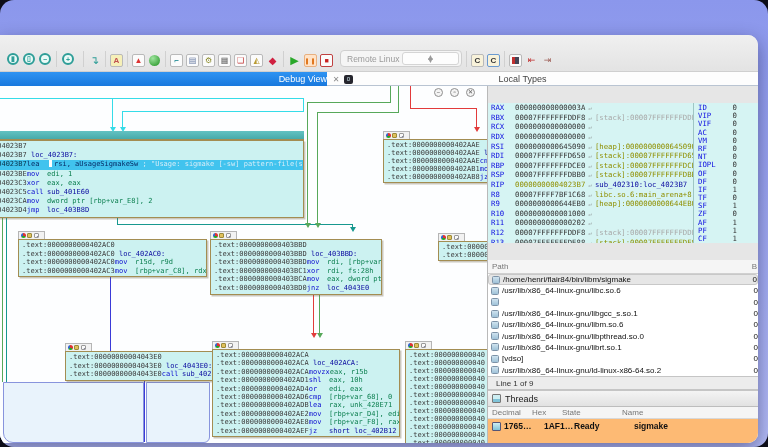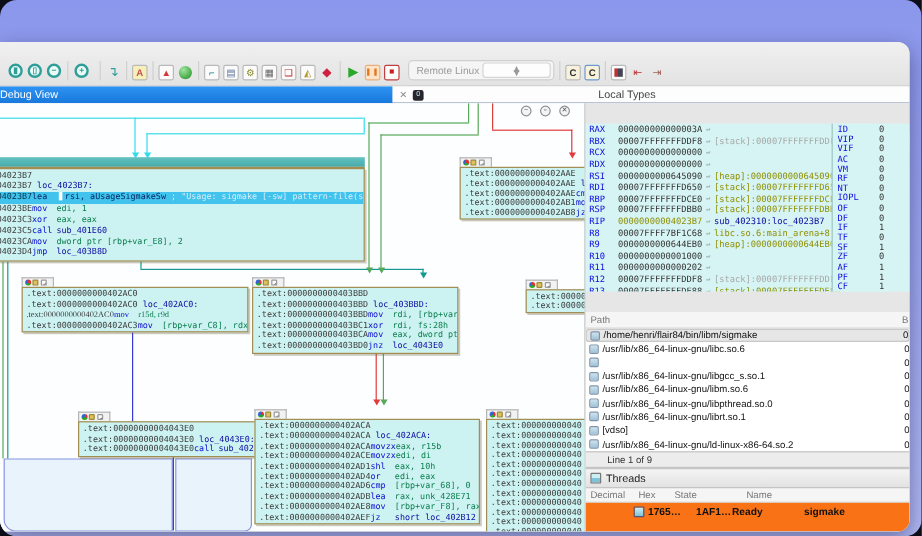--- a/index.html
+++ b/index.html
@@ -24,21 +24,21 @@
   .dd-field{display:flex;align-items:center;height:17px;width:122px;background:#f5f5f5;
     border:1px solid #cfcfcf;border-radius:4px;padding:0 2px 0 6px;margin-left:4px;}
   .dd-field span{flex:1;font-size:8.5px;color:#9a9a9a;white-space:nowrap;overflow:hidden;}
   .stepper{width:11px;height:13px;border-radius:3px;background:#fdfdfd;border:1px solid #d5d5d5;
     display:flex;flex-direction:column;align-items:center;justify-content:center;color:#777;font-size:4px;line-height:3px;}
   
   .tabbar{position:absolute;left:0;top:37px;width:100%;height:14px;background:#fdfdfd;
     border-bottom:1px solid #b9c4d2;}
   .tab-blue{position:absolute;left:0;top:0;width:327px;height:14px;
     background:linear-gradient(#2e93f2,#1878dd);color:#fff;font-size:9px;
-    display:flex;align-items:center;justify-content:flex-start;}
+    display:flex;align-items:center;justify-content:flex-end;}
   .tab-close{position:absolute;left:330px;top:0px;width:12px;height:14px;color:#8a8a8a;
     font-size:8px;display:flex;align-items:center;justify-content:center;}
   .tab-ico{position:absolute;left:344px;top:2.5px;width:9px;height:9px;border-radius:2px;
     background:#26262e;color:#cfe8ef;font-size:6px;display:flex;align-items:center;justify-content:center;}
   .tab-local{position:absolute;left:430px;top:0;width:185px;height:14px;color:#444;font-size:9px;
     display:flex;align-items:center;justify-content:center;}
   
   .content{position:absolute;left:0;top:51px;width:100%;height:357px;display:flex;}
   .graph-pane{position:relative;width:488px;height:100%;background:#fdfeff;overflow:hidden;
     border-right:1px solid #b9b9b9;}
@@ -100,24 +100,24 @@
   .mods-hdr{position:absolute;left:0;top:174px;width:100%;height:14px;background:#f5f5f5;
     border-bottom:1px solid #d0d0d0;font-size:8px;color:#777;display:flex;align-items:center;}
   .mods-list{position:absolute;left:0;top:188px;width:100%;height:102px;background:#fff;overflow:hidden;}
   .mod-row{height:11.3px;display:flex;align-items:center;gap:3px;padding-left:3px;font-size:8px;color:#111;white-space:nowrap;}
   .mod-row.sel{background:#e6e6e6;border:1px solid #c8c8c8;border-radius:3px;}
   .mod-ico{width:8px;height:8px;border-radius:1.5px;border:1px solid #7d93a8;
     background:linear-gradient(#cfe3ef,#9fc2d8);flex:none;}
   .mod-base{margin-left:auto;padding-right:0;color:#111;}
   .mods-status{position:absolute;left:0;top:290px;width:100%;height:14px;background:#ececec;
     border-top:1px solid #c5c5c5;border-bottom:1px solid #c5c5c5;font-size:8px;color:#333;
-    display:flex;align-items:center;padding-left:18px;}
+    display:flex;align-items:center;padding-left:8px;}
   .thr-hdr{position:absolute;left:0;top:321px;width:100%;height:12px;background:#f5f5f5;
     border-bottom:1px solid #d8d8d8;display:flex;font-size:8px;color:#777;align-items:center;}
-  .thr-body{position:absolute;left:0;top:333px;width:100%;height:24px;background:#f97316;padding-left:36px;}
+  .thr-body{position:absolute;left:0;top:333px;width:100%;height:24px;background:#fdba74;}
   .thr-row{display:flex;align-items:center;font-size:8.5px;font-weight:bold;color:#111;height:14px;}
   .thr-ico{width:9px;height:9px;border:1px solid #557;border-radius:1px;
     background:linear-gradient(#cdeef2,#7fc3d8);margin:0 3px 0 4px;flex:none;}
   .c-dec{width:40px;}.c-hex{width:30px;}.c-sta{width:60px;}.c-nam{flex:1;}
   .hcell{padding-left:4px;}
 </style>
 </head>
 <body>
 
 <div class="screen">
@@ -281,21 +281,21 @@
           </div>
           <div class="gblock" style="left: 18px; top: 145px; width: 189px;">
             <div class="nbar">
               <div class="ni ni1"></div>
               <div class="ni ni2"></div>
               <div class="ni ni3"></div>
             </div>
             <div class="nbody">
               <div class="gl" style="height: 8.6px; line-height: 8.6px;"><span class="addr">.text:0000000000402AC0</span></div>
               <div class="gl" style="height: 8.6px; line-height: 8.6px;"><span class="addr">.text:0000000000402AC0</span><span class="lbl"> loc_402AC0:</span></div>
-              <div class="gl" style="height: 8.6px; line-height: 8.6px; font-family: Liberation Serif, serif;"><span class="addr">.text:0000000000402AC0</span><span class="mn"> mov</span><span class="op">r15d, r9d</span></div>
+              <div class="gl" style="height: 8.6px; line-height: 8.6px;"><span class="addr">.text:0000000000402AC0</span><span class="mn"> mov</span><span class="op">r15d, r9d</span></div>
               <div class="gl" style="height: 8.6px; line-height: 8.6px;"><span class="addr">.text:0000000000402AC3</span><span class="mn"> mov</span><span class="op">[rbp+var_C8], rdx</span></div>
             </div>
           </div>
           <div class="gblock" style="left: 210px; top: 145px; width: 172px;">
             <div class="nbar">
               <div class="ni ni1"></div>
               <div class="ni ni2"></div>
               <div class="ni ni3"></div>
             </div>
             <div class="nbody">
@@ -333,25 +333,25 @@
           <div class="gblock" style="left: 212px; top: 255px; width: 188px;">
             <div class="nbar">
               <div class="ni ni1"></div>
               <div class="ni ni2"></div>
               <div class="ni ni3"></div>
             </div>
             <div class="nbody">
               <div class="gl" style="height: 8.4px; line-height: 8.4px;"><span class="addr">.text:0000000000402ACA</span></div>
               <div class="gl" style="height: 8.4px; line-height: 8.4px;"><span class="addr">.text:0000000000402ACA</span><span class="lbl"> loc_402ACA:</span></div>
               <div class="gl" style="height: 8.4px; line-height: 8.4px;"><span class="addr">.text:0000000000402ACA</span><span class="mn"> movzx</span><span class="op">eax, r15b</span></div>
-              <div class="gl" style="height: 8.4px; line-height: 8.4px;"><span class="addr">.text:0000000000402ACE</span><span class="mn"> movzx</span><span class="op">edi, di</span></div>
               <div class="gl" style="height: 8.4px; line-height: 8.4px;"><span class="addr">.text:0000000000402AD1</span><span class="mn"> shl</span><span class="op">eax, 10h</span></div>
               <div class="gl" style="height: 8.4px; line-height: 8.4px;"><span class="addr">.text:0000000000402AD4</span><span class="mn"> or</span><span class="op">edi, eax</span></div>
               <div class="gl" style="height: 8.4px; line-height: 8.4px;"><span class="addr">.text:0000000000402AD6</span><span class="mn"> cmp</span><span class="op">[rbp+var_68], 0</span></div>
               <div class="gl" style="height: 8.4px; line-height: 8.4px;"><span class="addr">.text:0000000000402ADB</span><span class="mn"> lea</span><span class="op">rax, unk_428E71</span></div>
+              <div class="gl" style="height: 8.4px; line-height: 8.4px;"><span class="addr">.text:0000000000402AE2</span><span class="mn"> mov</span><span class="op">[rbp+var_D4], edi</span></div>
               <div class="gl" style="height: 8.4px; line-height: 8.4px;"><span class="addr">.text:0000000000402AE8</span><span class="mn"> mov</span><span class="op">[rbp+var_F8], rax</span></div>
               <div class="gl" style="height: 8.4px; line-height: 8.4px;"><span class="addr">.text:0000000000402AEF</span><span class="mn"> jz</span><span class="op op-nav">short loc_402B12</span></div>
             </div>
           </div>
           <div class="gblock" style="left: 405px; top: 255px; width: 110px;">
             <div class="nbar">
               <div class="ni ni1"></div>
               <div class="ni ni2"></div>
               <div class="ni ni3"></div>
             </div>

